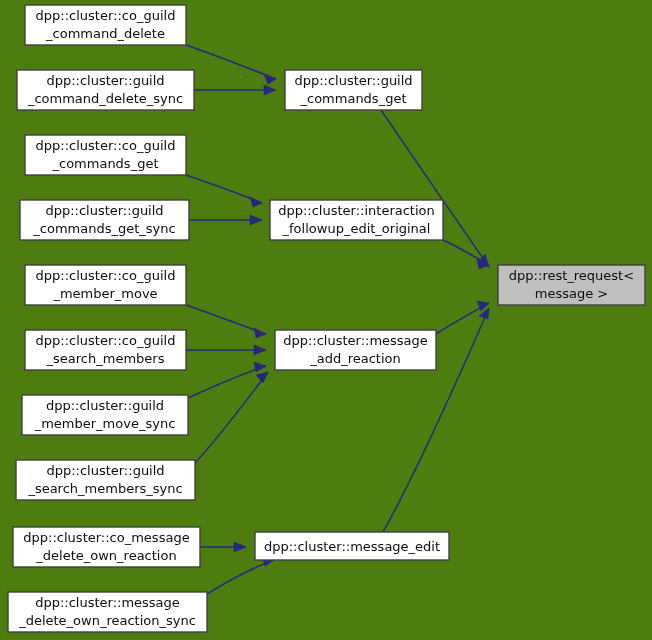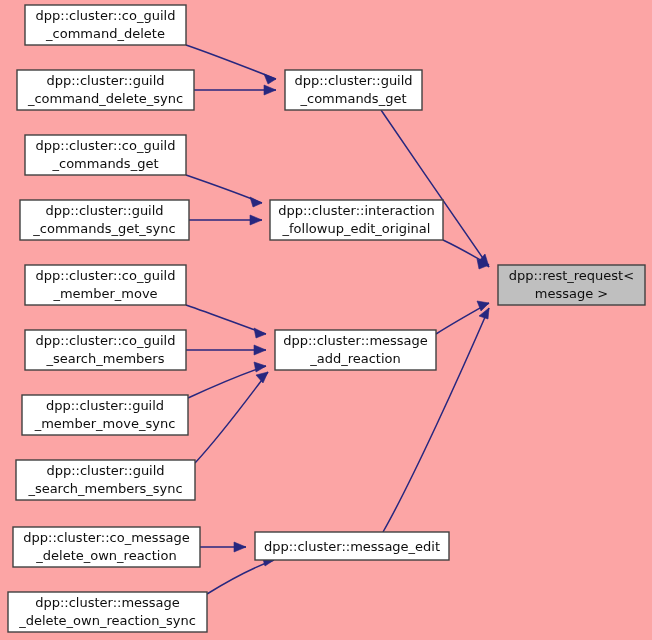--- a/index.html
+++ b/index.html
@@ -4,21 +4,21 @@
 <style>
   html, body {
     margin: 0;
     padding: 0;
     background: #ffffff;
   }
   #graph-root {
     position: relative;
     width: 652px;
     height: 640px;
-    background: #fca5a5;
+    background: #4d7c0f;
     font-family: "DejaVu Sans", "Liberation Sans", sans-serif;
     overflow: hidden;
   }
   svg#graph-canvas {
     position: absolute;
     left: 0;
     top: 0;
     width: 652px;
     height: 640px;
   }

